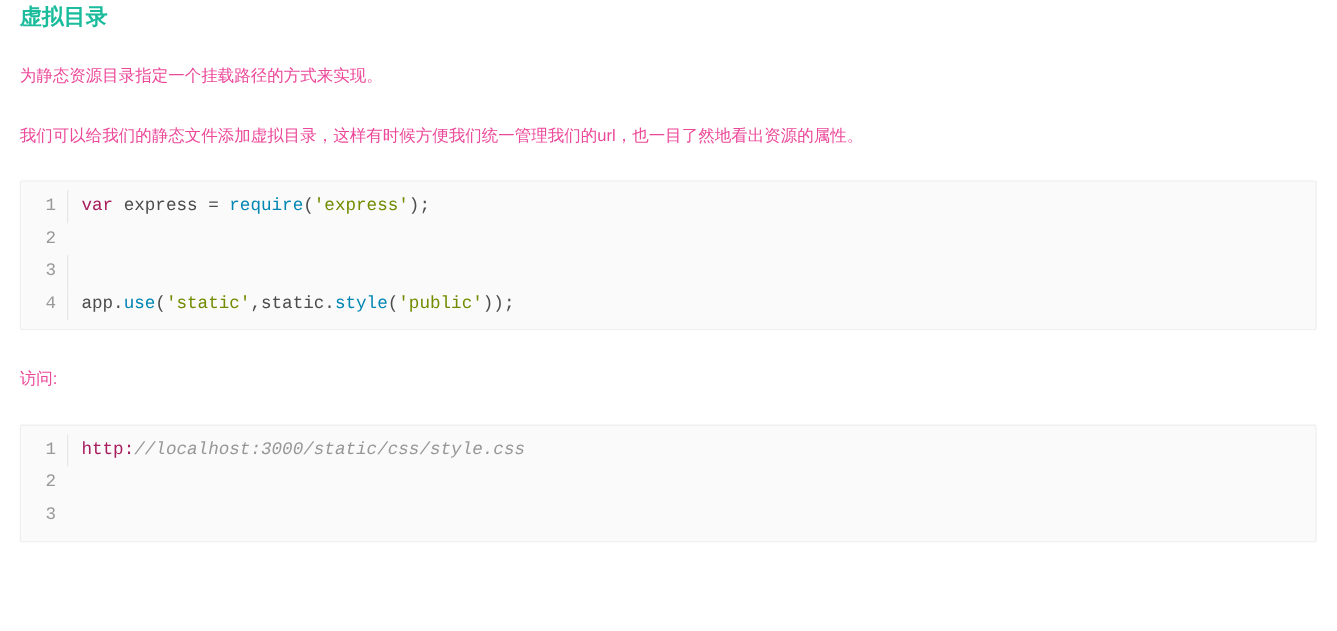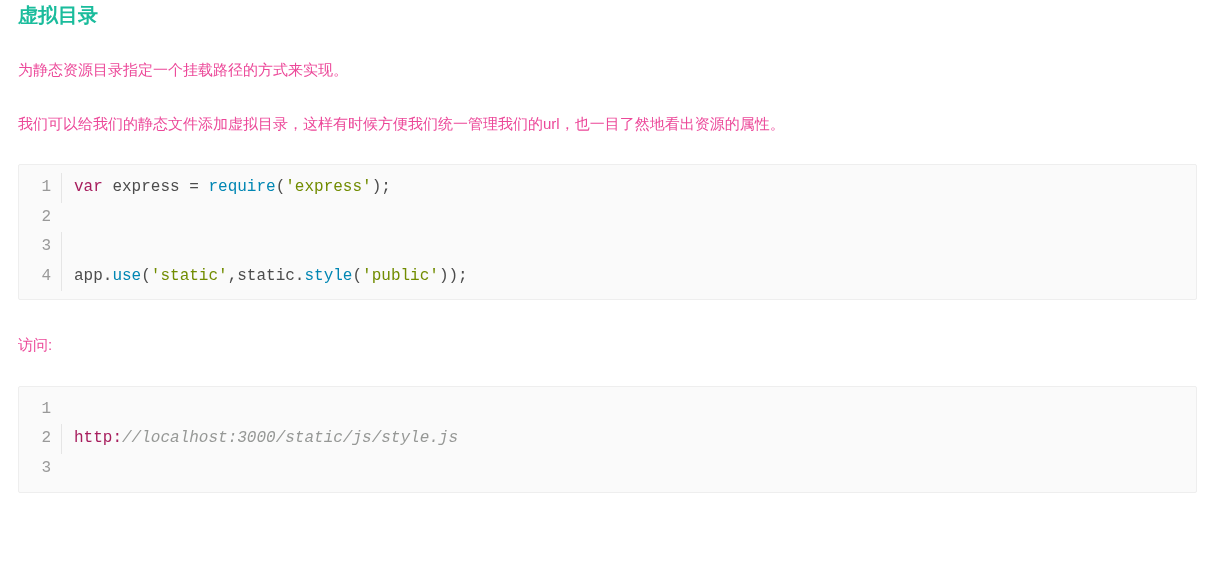--- a/index.html
+++ b/index.html
@@ -85,21 +85,21 @@
       <span class="lineno">4</span>
       <span class="code-content"><span>app.</span><span class="tok-fn">use</span><span>(</span><span class="tok-str">'static'</span><span>,static.</span><span class="tok-fn">style</span><span>(</span><span class="tok-str">'public'</span><span>));</span></span>
     </div>
   </div>
 
 <p class="body-text">访问:</p>
 
 <div class="code-block">
     <div class="code-line">
       <span class="lineno">1</span>
+      <span class="code-content"><span class="tok-kw">http:</span><span class="tok-cmt">//localhost:3000/static/css/style.css</span></span>
     </div>
     <div class="code-line">
       <span class="lineno">2</span>
-      <span class="code-content"><span class="tok-kw">http:</span><span class="tok-cmt">//localhost:3000/static/js/style.js</span></span>
     </div>
     <div class="code-line">
       <span class="lineno">3</span>
     </div>
   </div>
 
 </body></html>

